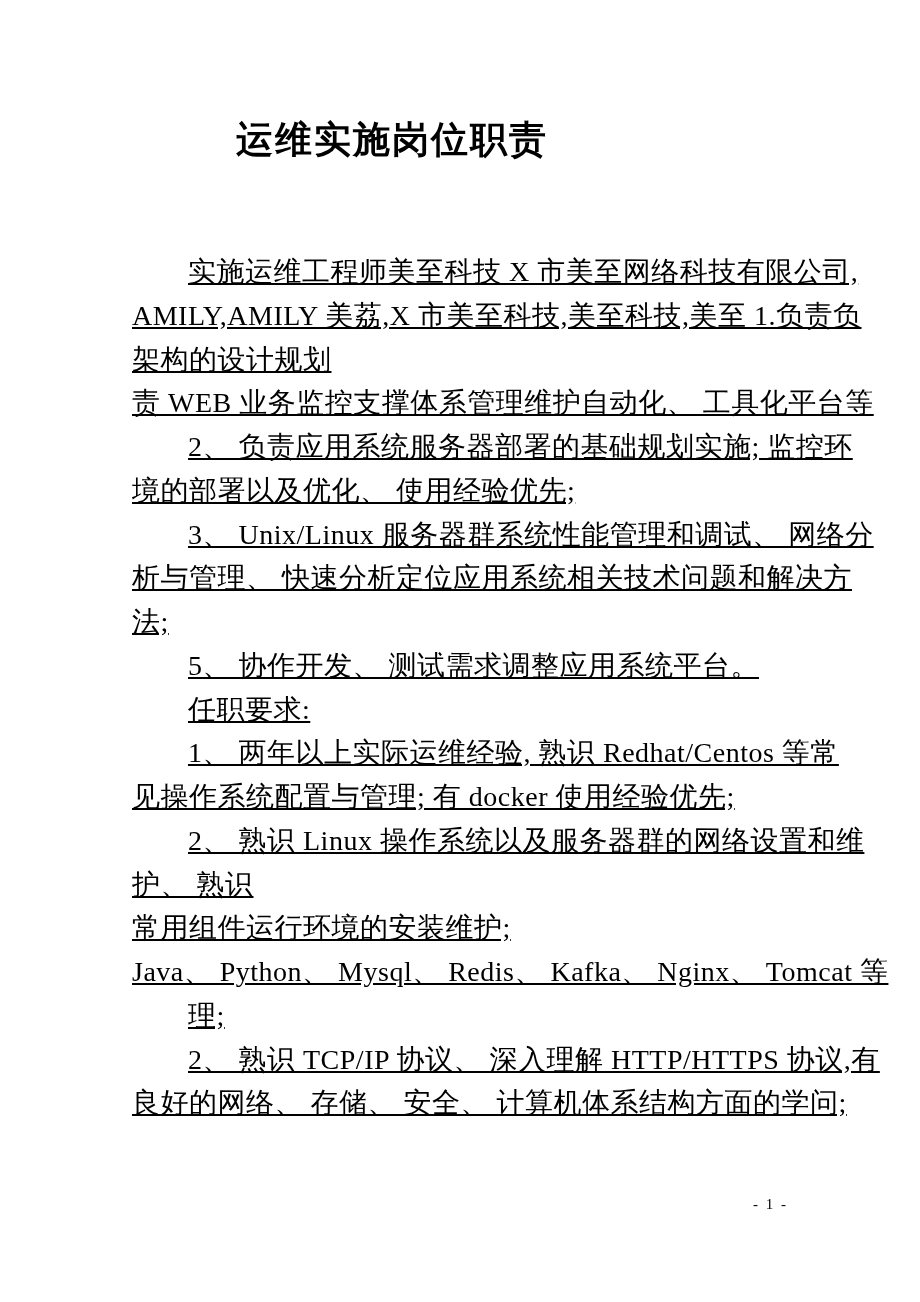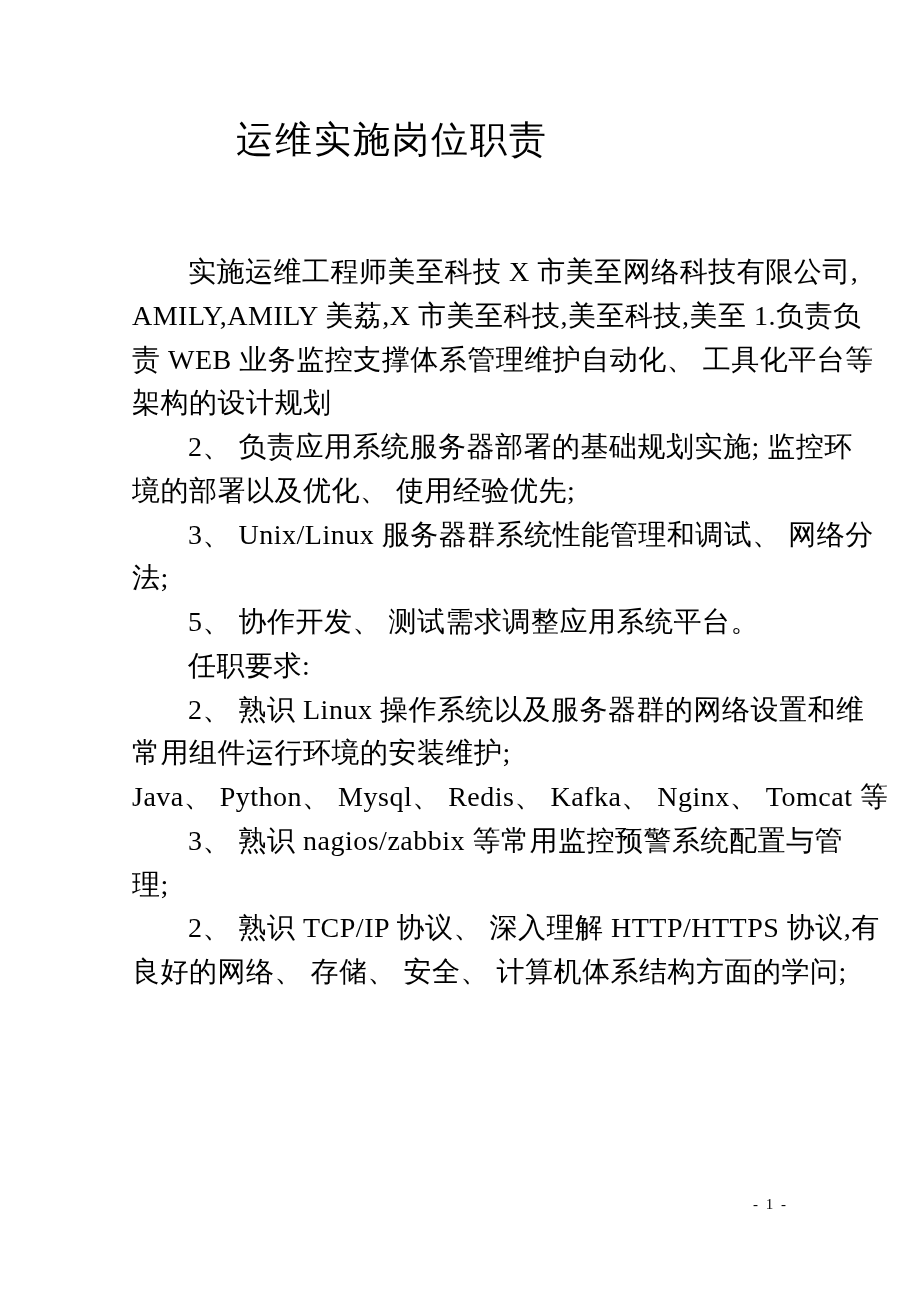--- a/index.html
+++ b/index.html
@@ -21,41 +21,42 @@
       background: #ffffff;
     }
     .doc-title {
       position: absolute;
       top: 118px;
       left: 0;
       width: 784px;
       margin: 0;
       text-align: center;
       font-size: 37px;
-      font-weight: normal;
+      font-weight: bold;
       letter-spacing: 2px;
       line-height: 1.2;
     }
     .doc-body {
       position: absolute;
       top: 250px;
       left: 132px;
       width: 668px;
       font-size: 28px;
     }
     .para {
       margin: 0;
       padding: 0;
     }
     .line {
       display: block;
       height: 43.75px;
       line-height: 43.75px;
       white-space: pre;
       letter-spacing: 0.5px;
+      text-decoration: underline;
     }
     .para.indent .line:first-child {
       text-indent: 56px;
     }
     .doc-footer {
       position: absolute;
       top: 1196px;
       left: 132px;
       width: 656px;
       text-align: right;
@@ -66,46 +67,51 @@
 </head>
 <body>
 
 <div class="page">
   <h1 class="doc-title">运维实施岗位职责</h1>
 
   <div class="doc-body">
       <p class="para indent">
         <span class="line">实施运维工程师美至科技 X 市美至网络科技有限公司,</span>
         <span class="line">AMILY,AMILY 美荔,X 市美至科技,美至科技,美至 1.负责负</span>
+        <span class="line">架构的设计规划</span>
         <span class="line">责 WEB 业务监控支撑体系管理维护自动化、 工具化平台等</span>
-        <span class="line">架构的设计规划</span>
       </p>
       <p class="para indent">
         <span class="line">2、 负责应用系统服务器部署的基础规划实施; 监控环</span>
         <span class="line">境的部署以及优化、 使用经验优先;</span>
       </p>
       <p class="para indent">
         <span class="line">3、 Unix/Linux 服务器群系统性能管理和调试、 网络分</span>
+        <span class="line">析与管理、 快速分析定位应用系统相关技术问题和解决方</span>
         <span class="line">法;</span>
       </p>
       <p class="para indent">
         <span class="line">5、 协作开发、 测试需求调整应用系统平台。</span>
       </p>
       <p class="para indent">
         <span class="line">任职要求:</span>
       </p>
       <p class="para indent">
+        <span class="line">1、 两年以上实际运维经验, 熟识 Redhat/Centos 等常</span>
+        <span class="line">见操作系统配置与管理; 有 docker 使用经验优先;</span>
+      </p>
+      <p class="para indent">
         <span class="line">2、 熟识 Linux 操作系统以及服务器群的网络设置和维</span>
+        <span class="line">护、 熟识</span>
       </p>
       <p class="para">
         <span class="line">常用组件运行环境的安装维护;</span>
         <span class="line">Java、 Python、 Mysql、 Redis、 Kafka、 Nginx、 Tomcat 等</span>
       </p>
       <p class="para indent">
-        <span class="line">3、 熟识 nagios/zabbix 等常用监控预警系统配置与管</span>
         <span class="line">理;</span>
       </p>
       <p class="para indent">
         <span class="line">2、 熟识 TCP/IP 协议、 深入理解 HTTP/HTTPS 协议,有</span>
         <span class="line">良好的网络、 存储、 安全、 计算机体系结构方面的学问;</span>
       </p>
     </div>
 
   <div class="doc-footer">
     <span>- 1 -</span>

